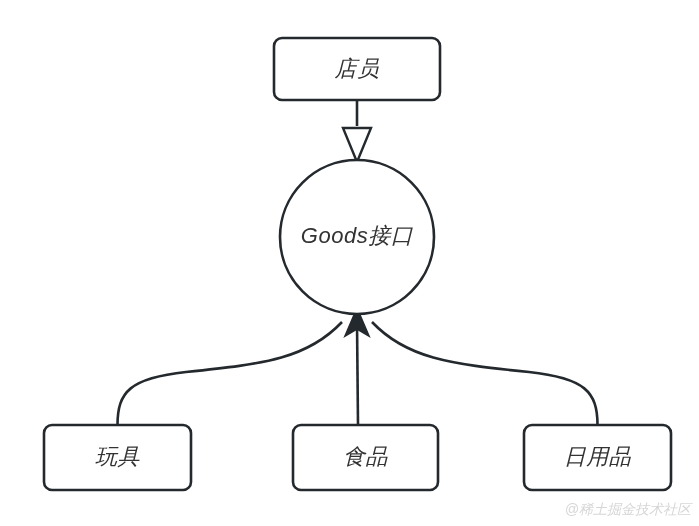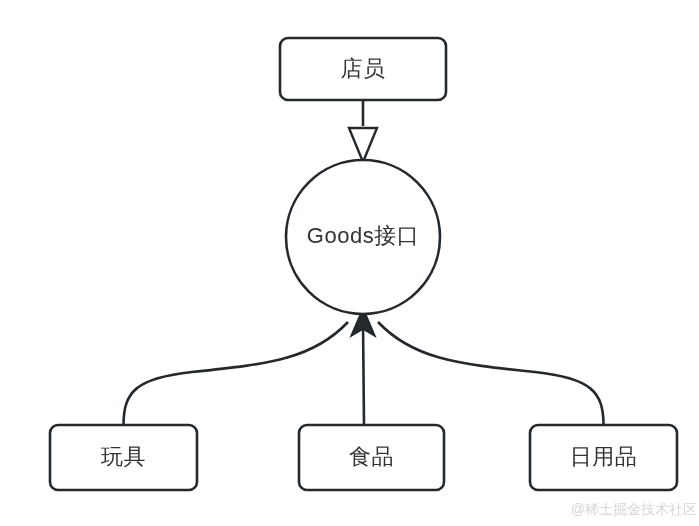--- a/index.html
+++ b/index.html
@@ -10,23 +10,24 @@
     width: 699px;
     height: 526px;
     background: #ffffff;
     font-family: "Liberation Sans", "DejaVu Sans", sans-serif;
     overflow: hidden;
     position: relative;
   }
   #diagram-root {
     position: absolute;
     top: 0;
-    left: 14px;
+    left: 8px;
     width: 557px;
     height: 526px;
+    font-style: italic;
   }
   svg#diagram-canvas {
     position: absolute;
     top: 0;
     left: 0;
     width: 699px;
     height: 526px;
     display: block;
   }
   .node-shape {

